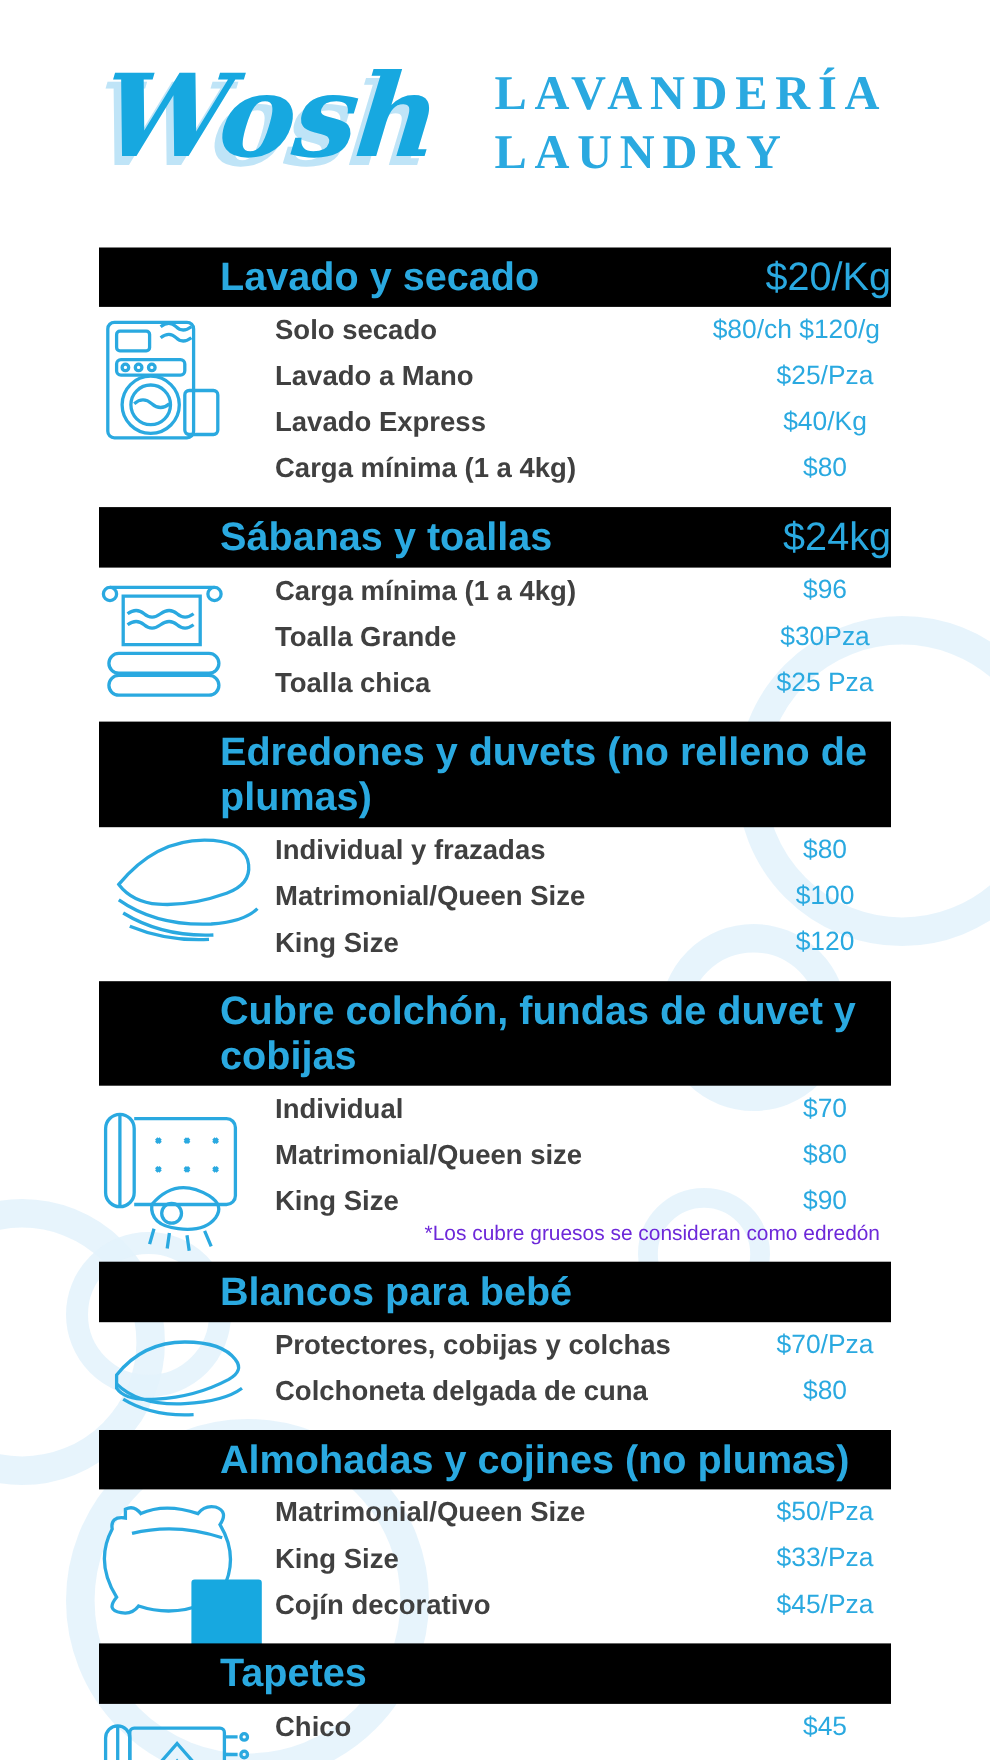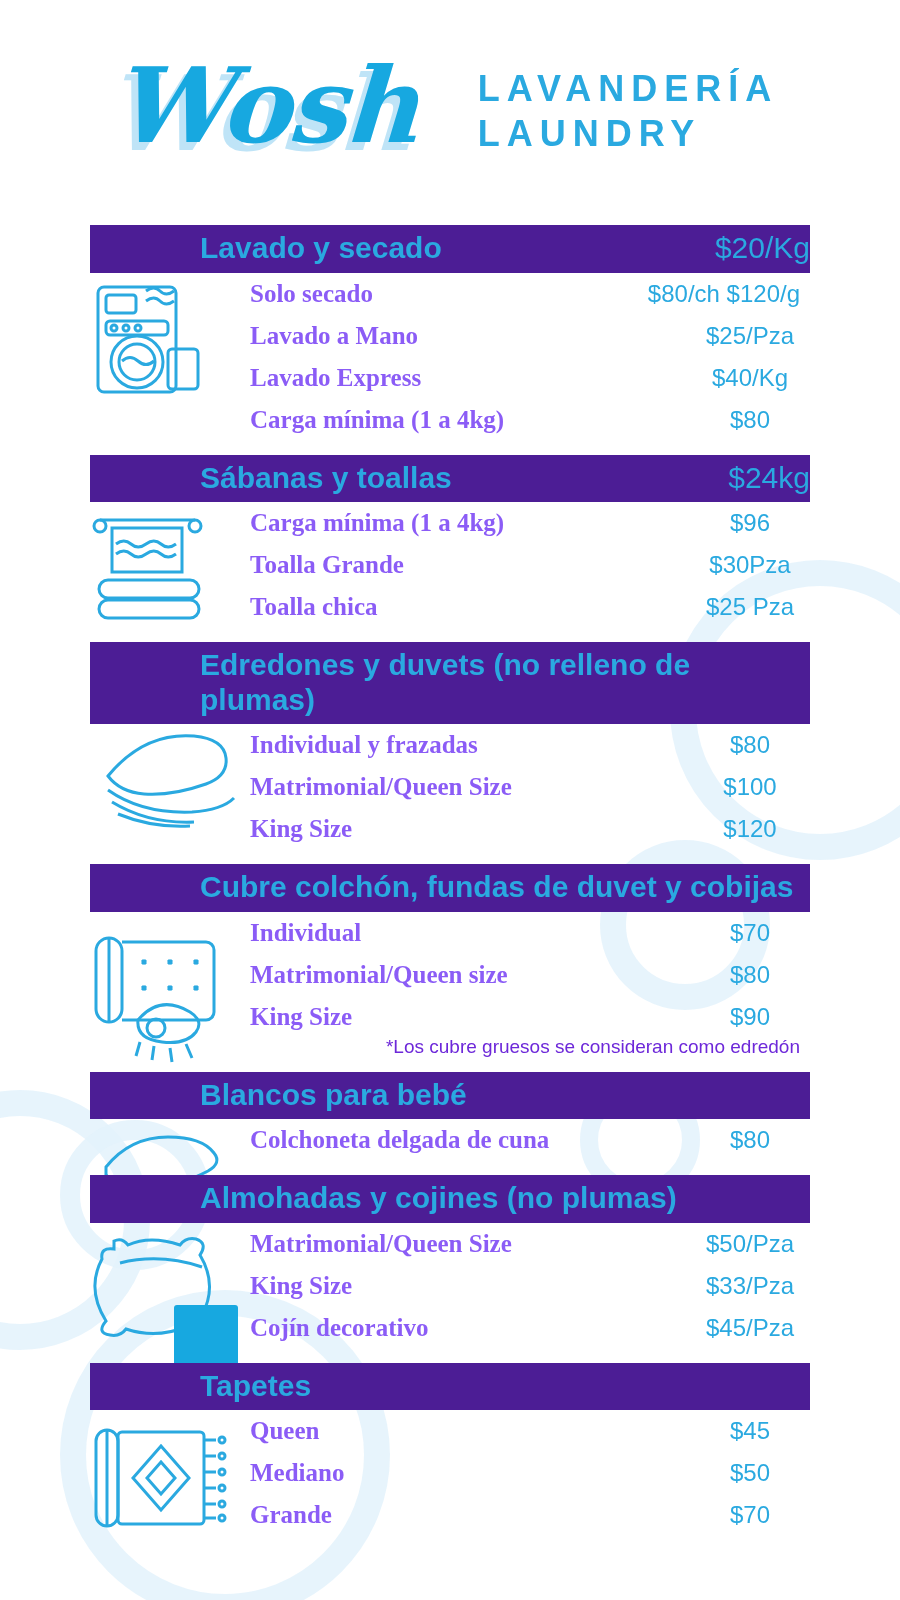--- a/index.html
+++ b/index.html
@@ -67,57 +67,56 @@
     width: 265px; height: 30px;
     z-index: -2;
   }
   .brandtext {
     display: flex;
     flex-direction: column;
     gap: 6px;
     padding-bottom: 12px;
   }
   .brandtext div {
-    font-family: Liberation Sans, sans-serif;
+    font-family: Liberation Serif, serif;
     font-weight: 700;
-    font-size: 36px;
+    font-size: 44px;
     letter-spacing: 7px;
     color: #2aa9e0;
     line-height: 1.08;
   }
 
   
   .list { position: relative; padding: 0 90px 0 90px; }
   .sec-head {
-    background: #4c1d95;
+    background: #000000;
     color: #2aa9e0;
-    font-size: 30px;
+    font-size: 36px;
     font-weight: 600;
     padding: 6px 0 7px 110px;
     display: flex;
     align-items: center;
     justify-content: space-between;
     line-height: 1.15;
   }
   .sec-head .price { font-weight: 500; }
 
   .rows { position: relative; }
   .row {
     display: flex;
     align-items: center;
     justify-content: space-between;
     padding: 2px 0 2px 160px;
     min-height: 42px;
   }
   .row .label {
-    color: #8b5cf6;
+    color: #404040;
     font-size: 25px;
     font-weight: 600;
     line-height: 1.2;
-    font-family: Liberation Serif, serif;
   }
   .row .price {
     color: #2aa9e0;
     font-size: 24px;
     font-weight: 500;
     min-width: 118px;
     text-align: center;
     padding-left: 8px;
     padding-right: 10px;
   }
@@ -302,20 +301,24 @@
           <span>Blancos para bebé</span>
           <span class="price"></span>
         </div>
         <div class="rows">
           <div class="icon" style="top: 4px;"><svg width="150" height="90" viewBox="0 0 150 90" fill="none" stroke="#2aa9e0" stroke-width="3">
       <path d="M16 44 q24 -30 62 -30 q34 0 46 16 q8 10 -6 18 q-30 16 -66 18 q-28 2 -36 -10 z"></path>
       <path d="M16 52 q20 20 62 18 q36 -2 52 -14"></path>
       <path d="M22 66 q26 16 64 14"></path>
     </svg></div>
           <div class="row">
+            <span class="label">Protectores, cobijas  y colchas</span>
+            <span class="price">$70/Pza</span>
+          </div>
+          <div class="row">
             <span class="label">Colchoneta delgada de cuna</span>
             <span class="price">$80</span>
           </div>
         </div>
         <div class="spacer"></div>
       </div>
       <div class="block">
         <div class="sec-head">
           <span>Almohadas y cojines (no plumas)</span>
           <span class="price"></span>
@@ -355,21 +358,21 @@
       <path d="M71 48 l14 16 l-14 16 l-14 -16 z"></path>
       <path d="M114 26 h12 M114 42 h12 M114 58 h12 M114 74 h12 M114 90 h12 M114 104 h12"></path>
       <circle cx="132" cy="26" r="3"></circle>
               <circle cx="132" cy="42" r="3"></circle>
               <circle cx="132" cy="58" r="3"></circle>
       <circle cx="132" cy="74" r="3"></circle>
               <circle cx="132" cy="90" r="3"></circle>
               <circle cx="132" cy="104" r="3"></circle>
     </svg></div>
           <div class="row">
-            <span class="label">Queen</span>
+            <span class="label">Chico</span>
             <span class="price">$45</span>
           </div>
           <div class="row">
             <span class="label">Mediano</span>
             <span class="price">$50</span>
           </div>
           <div class="row">
             <span class="label">Grande</span>
             <span class="price">$70</span>
           </div>

